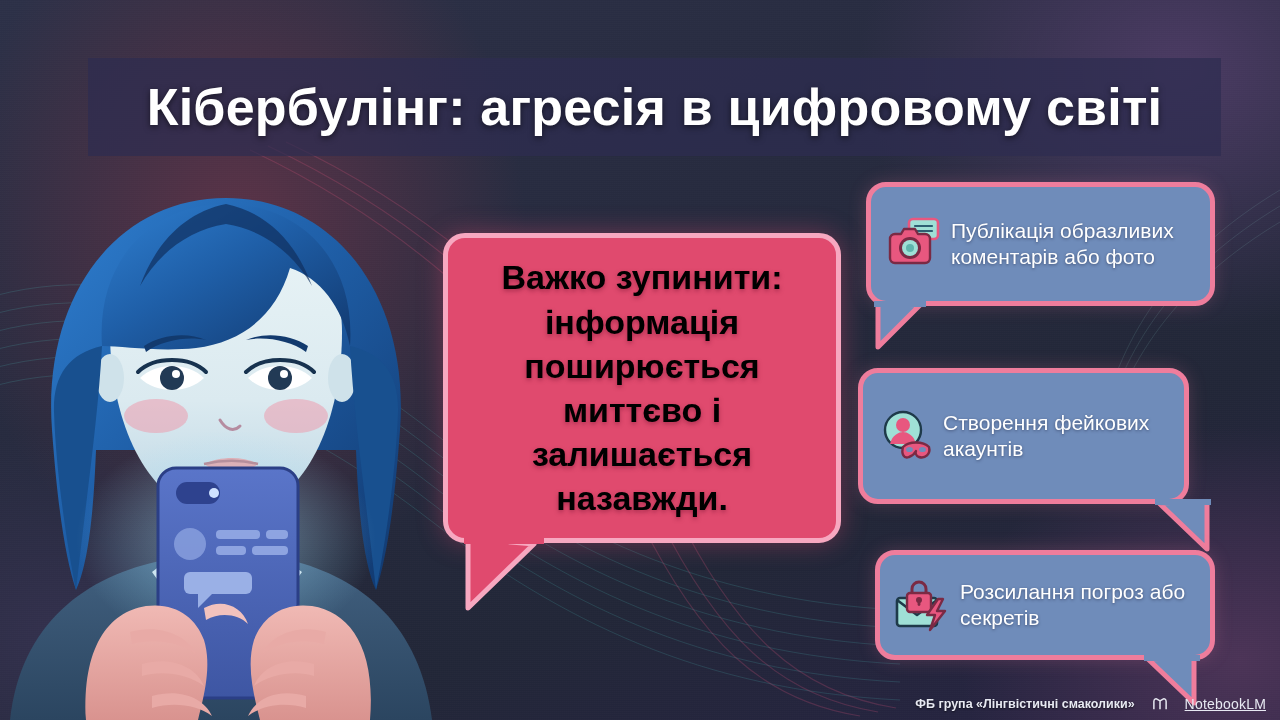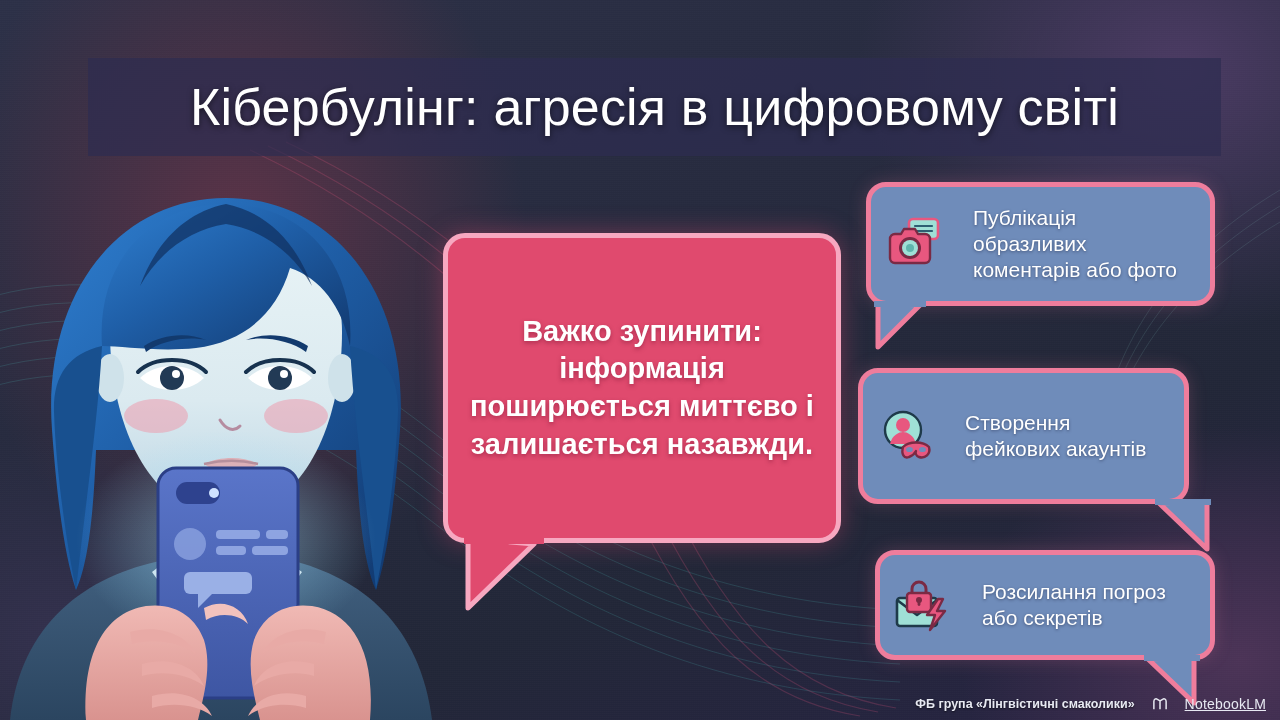--- a/index.html
+++ b/index.html
@@ -33,57 +33,57 @@
 
   
   .title-band{
     position:absolute;left:88px;top:58px;width:1133px;height:98px;
     background:rgba(46,44,80,.72);
   }
   .title-text{
     position:absolute;left:88px;top:58px;width:1133px;height:98px;
     display:flex;align-items:center;justify-content:center;
     color:#ffffff;
-    font-size:52px;font-weight:normal;letter-spacing:.2px;
+    font-size:52px;font-weight:bold;letter-spacing:.2px;
     text-shadow:0 2px 6px rgba(0,0,0,.55);
     white-space:nowrap;
   }
 
   
   .girl{position:absolute;left:-10px;top:120px;width:470px;height:600px;}
 
   
   .pink-bubble{
     position:absolute;left:443px;top:233px;width:398px;height:310px;
     background:#e04a6e;
     border:5px solid #f7a8c0;
     border-radius:22px;
     box-sizing:border-box;
     display:flex;align-items:center;justify-content:center;
     box-shadow:0 0 26px rgba(224,74,110,.38);
   }
   .pink-bubble .txt{
-    color:#ffffff;
-    font-size:29px;line-height:1.30;font-weight:bold;
+    color:#000000;
+    font-size:34px;line-height:1.30;font-weight:bold;
     text-align:center;
     text-shadow:0 2px 4px rgba(120,20,50,.5);
     padding:0 16px;
   }
   .pink-tail{
     position:absolute;left:460px;top:538px;width:120px;height:76px;
   }
 
   
   .bbl{
     position:absolute;
     background:#6f8cba;
     border:5px solid #ef7d9c;
     border-radius:20px;
     box-sizing:border-box;
-    display:flex;align-items:center;gap:32px;
+    display:flex;align-items:center;gap:10px;
     padding:12px 16px 12px 14px;
     box-shadow:0 0 18px rgba(239,125,156,.22);
   }
   .bbl .ico{flex:0 0 auto;width:56px;height:56px;position:relative;}
   .bbl .lbl{
     color:#ffffff;
     font-size:21px;line-height:1.25;
     text-shadow:0 1px 3px rgba(25,30,55,.5);
   }
 

